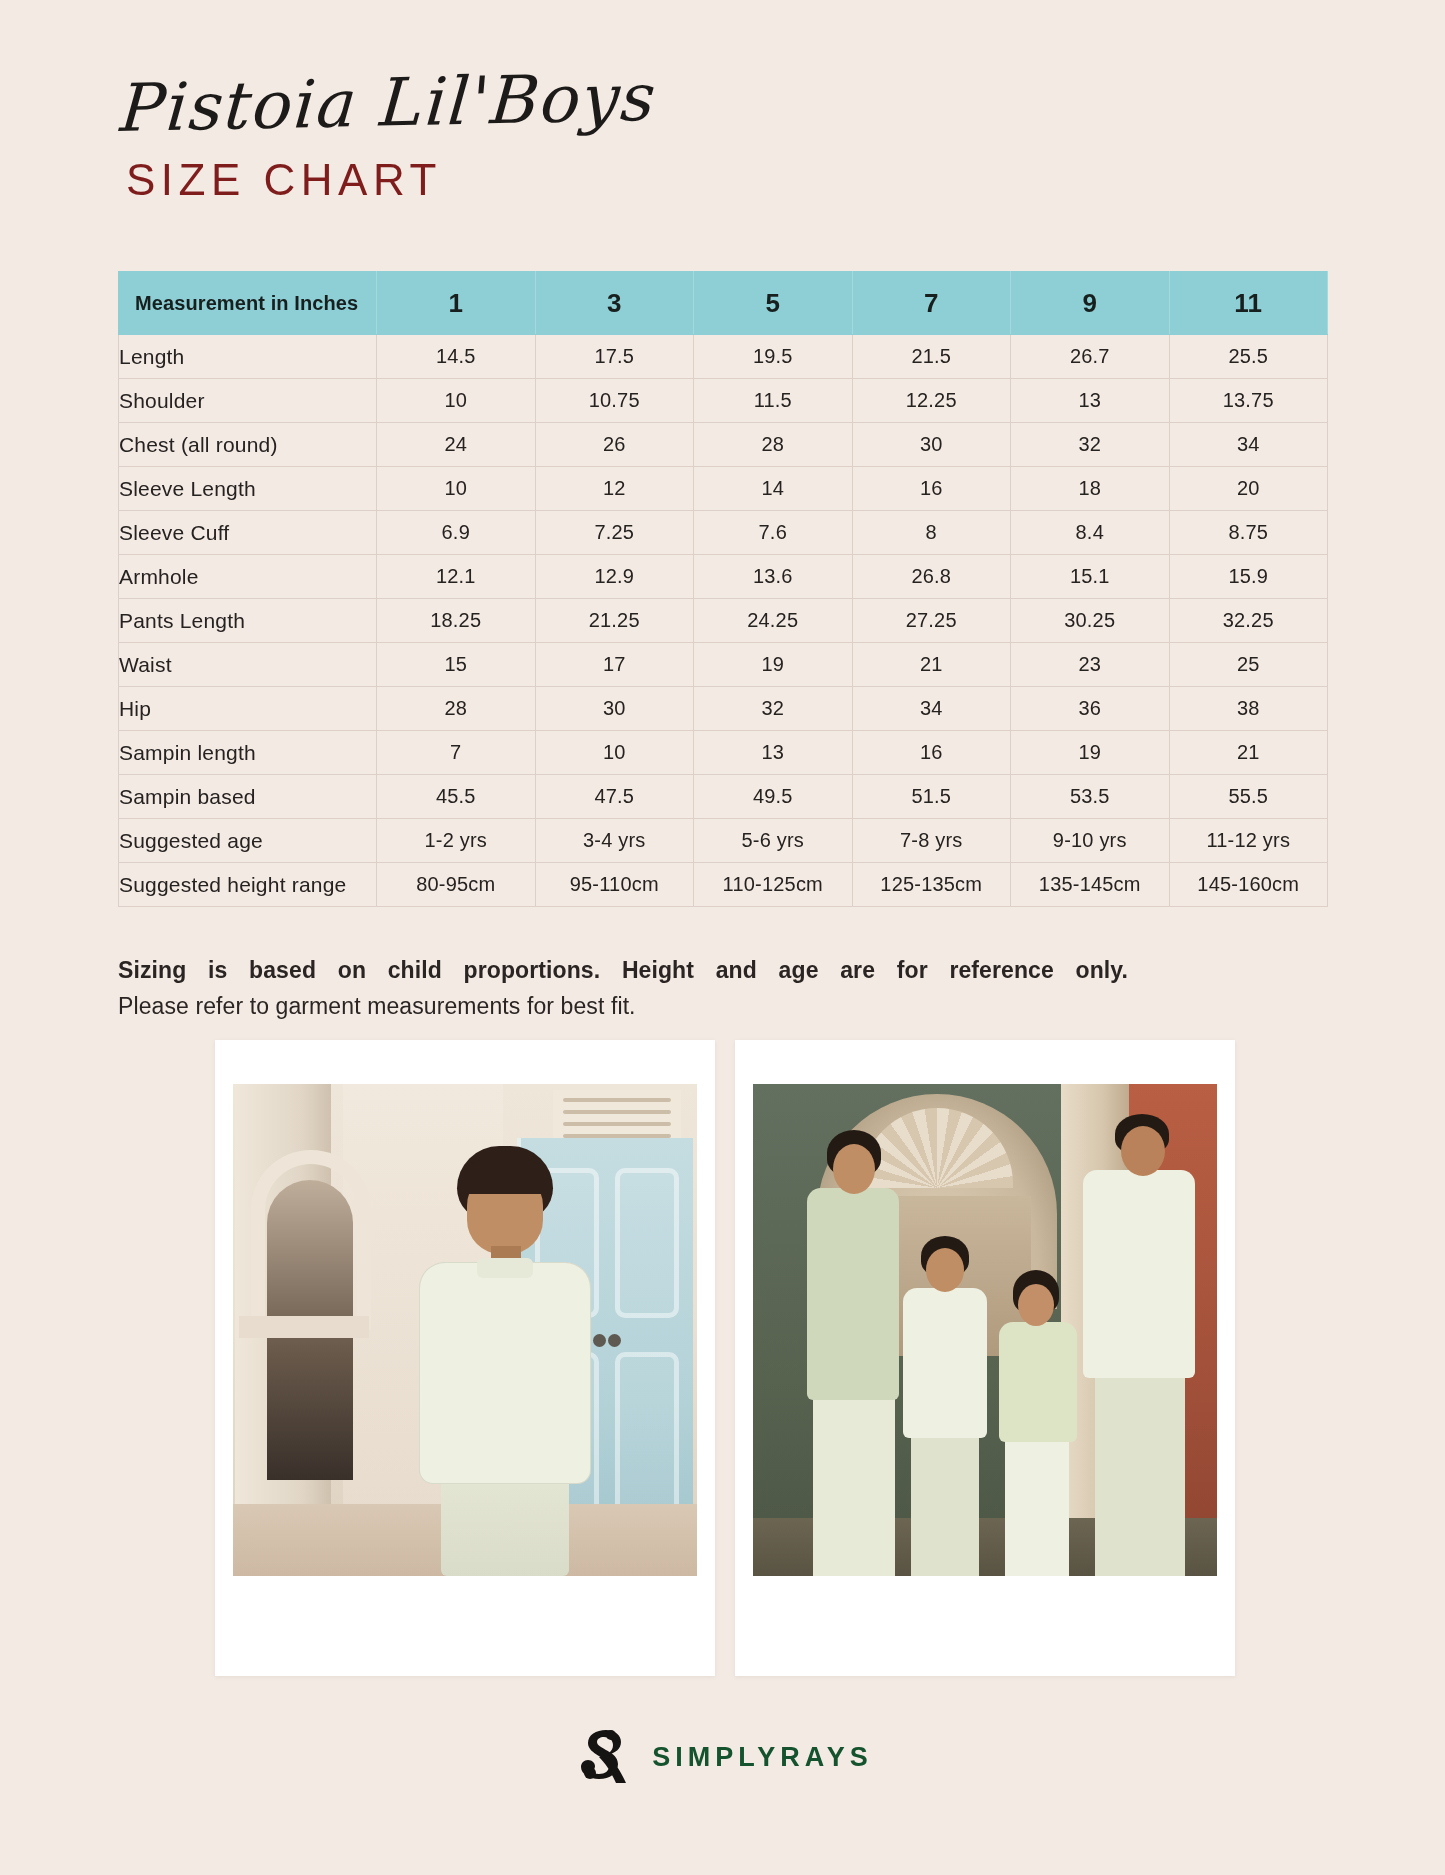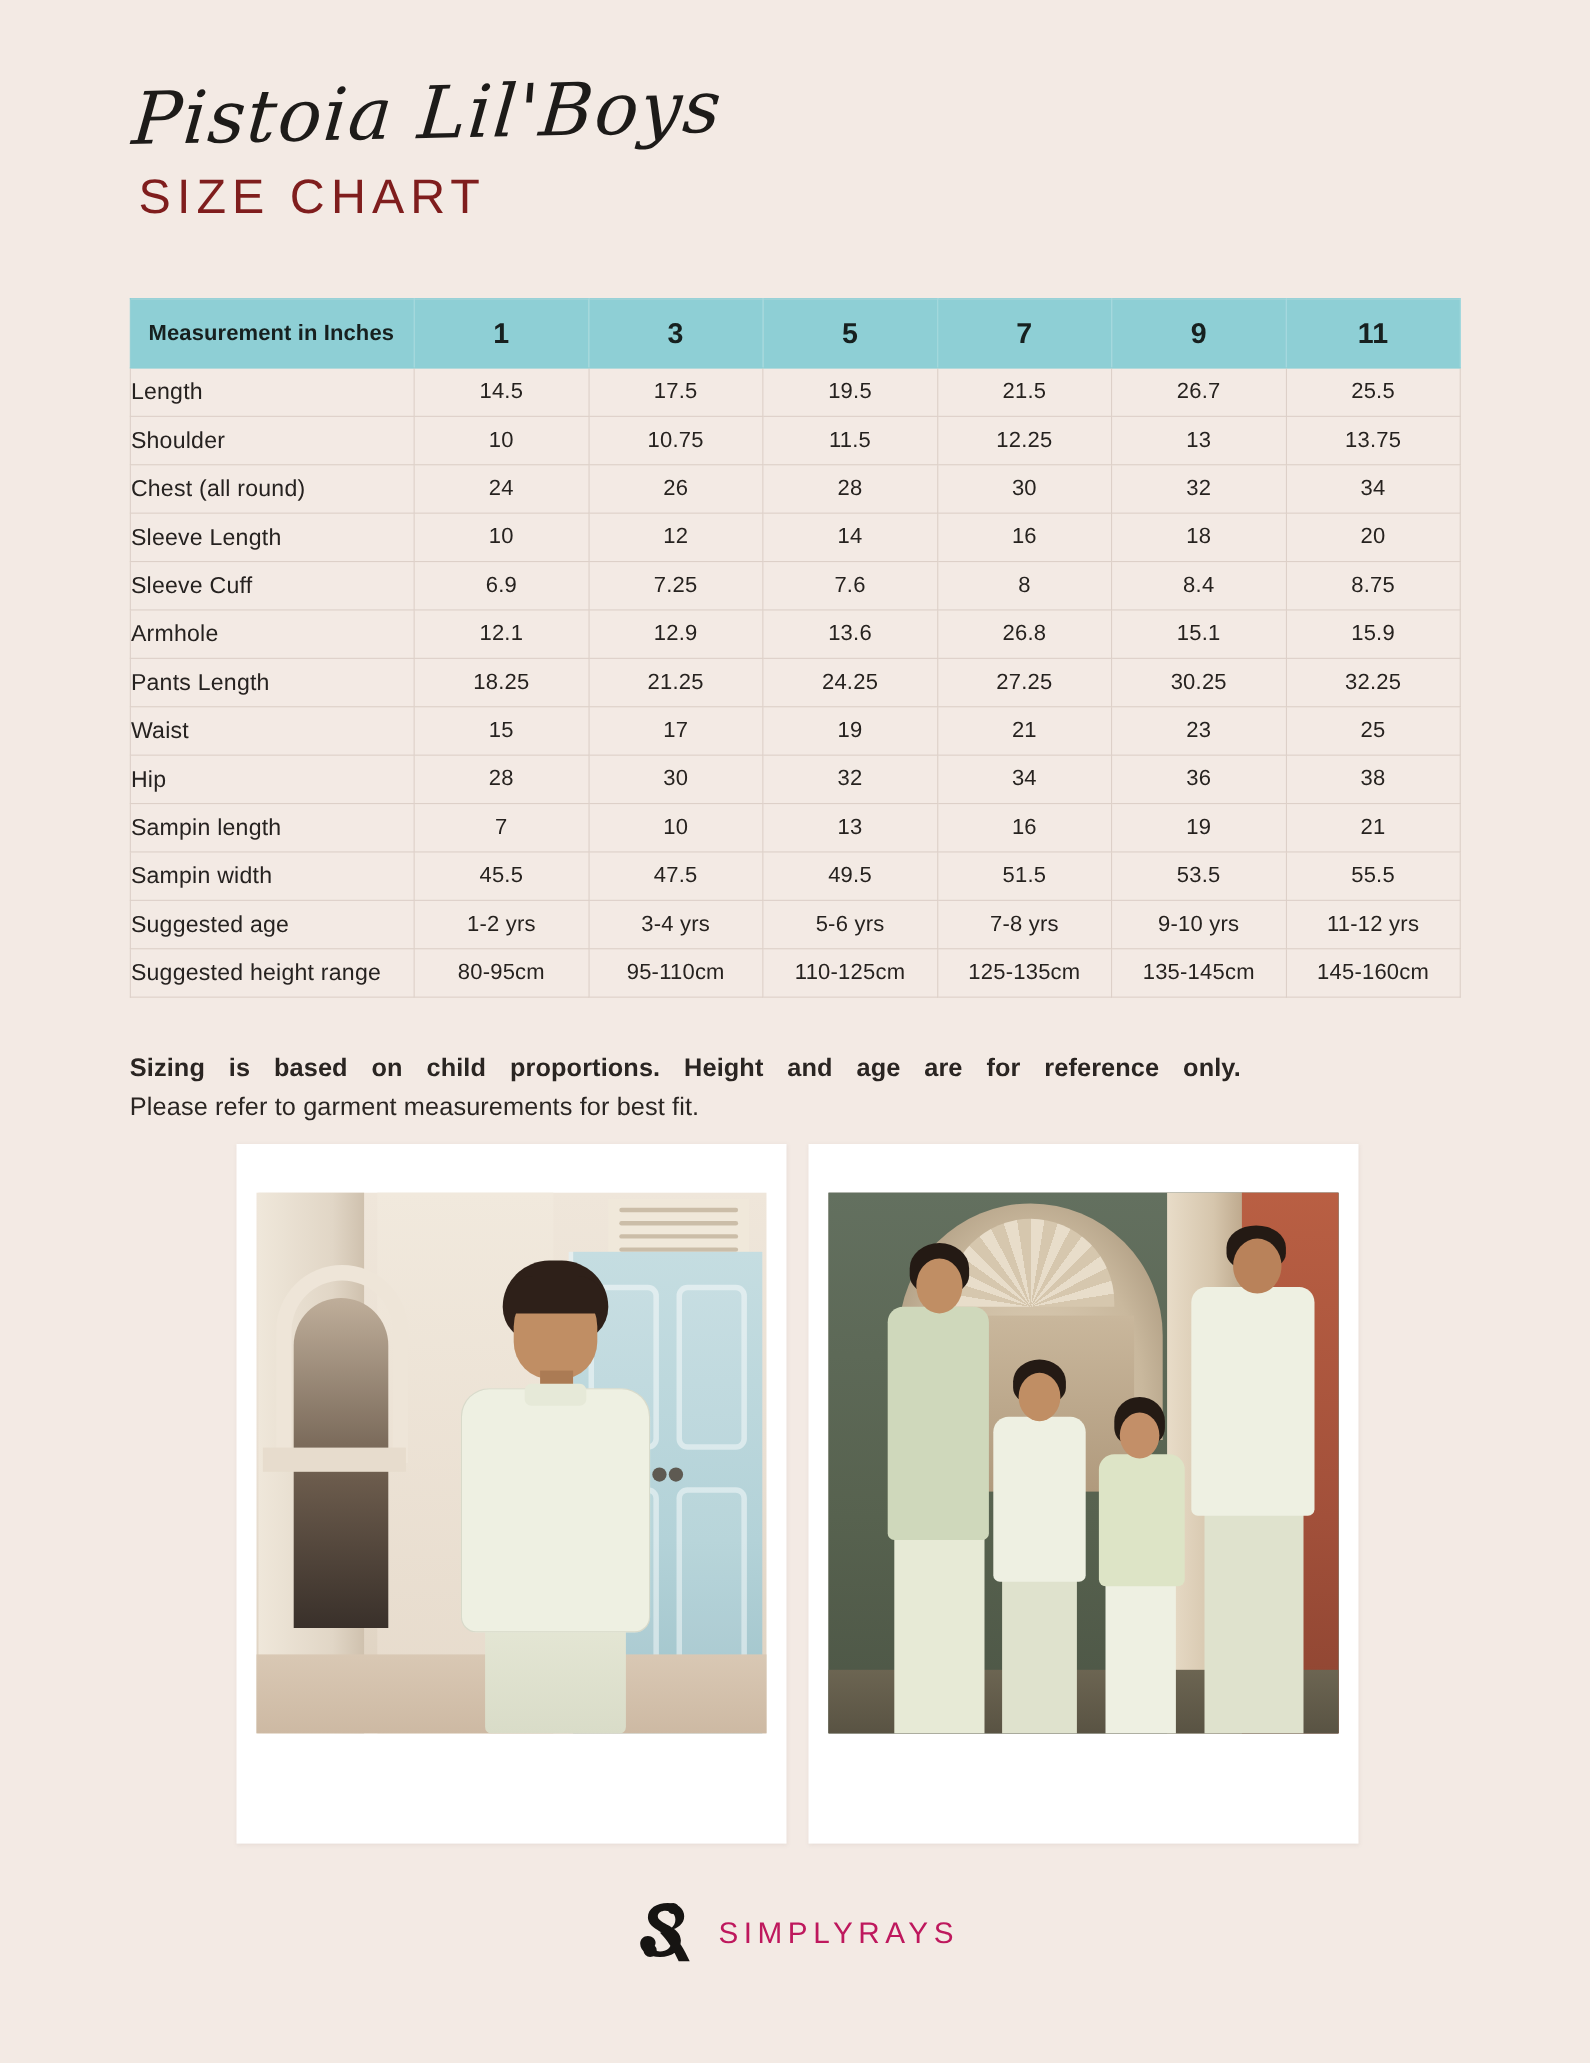--- a/index.html
+++ b/index.html
@@ -315,24 +315,24 @@
     justify-content: center;
     gap: 20px;
   }
   .logo-mark {
     width: 60px;
     height: 62px;
     display: block;
   }
   .logo-word {
     font-family: "Liberation Sans", sans-serif;
-    font-weight: 400;
+    font-weight: 700;
     font-size: 27px;
     letter-spacing: 5px;
-    color: #be185d;
+    color: #14532d;
   }
 </style>
 </head>
 <body>
 
 <div class="page">
 
   <div class="heading-block">
     <div class="script-title">Pistoia Lil'Boys</div>
     <div class="chart-title">SIZE CHART</div>
@@ -445,21 +445,21 @@
           <tr>
             <td class="row-label">Sampin length</td>
             <td>7</td>
             <td>10</td>
             <td>13</td>
             <td>16</td>
             <td>19</td>
             <td>21</td>
           </tr>
           <tr>
-            <td class="row-label">Sampin width</td>
+            <td class="row-label">Sampin based</td>
             <td>45.5</td>
             <td>47.5</td>
             <td>49.5</td>
             <td>51.5</td>
             <td>53.5</td>
             <td>55.5</td>
           </tr>
           <tr>
             <td class="row-label">Suggested age</td>
             <td>1-2 yrs</td>

